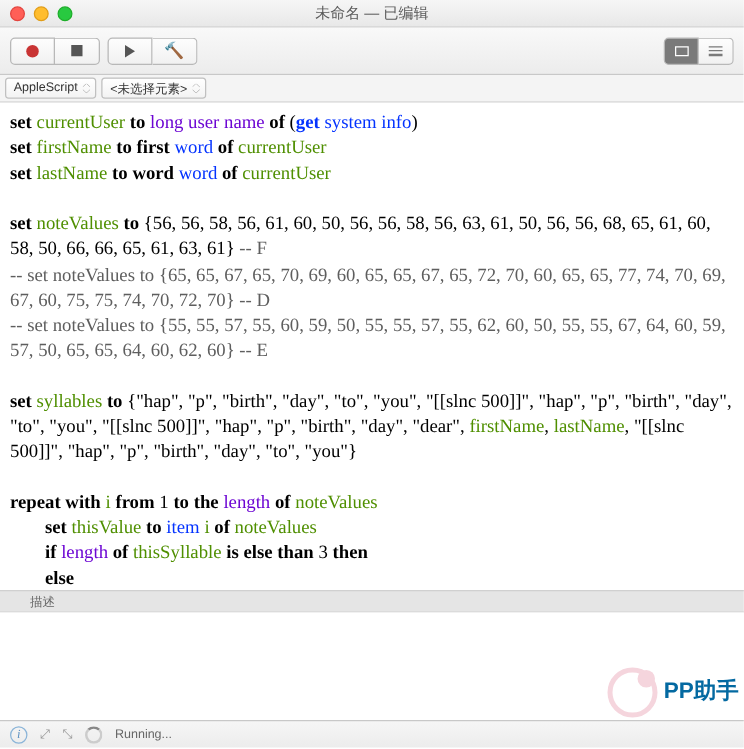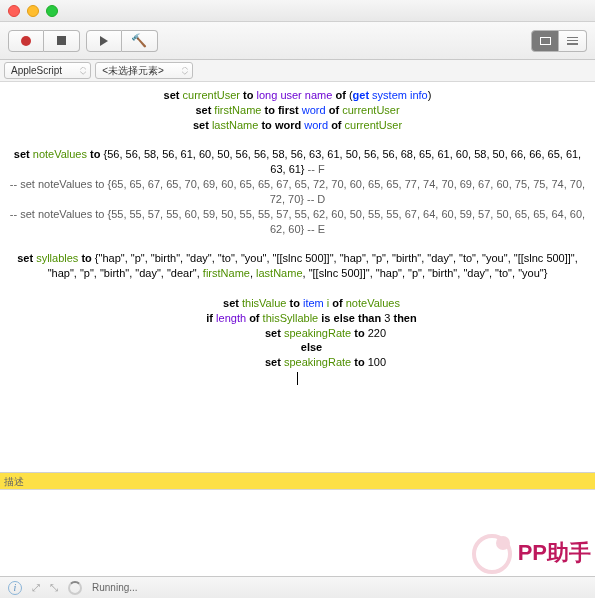--- a/index.html
+++ b/index.html
@@ -19,55 +19,56 @@
 .rec { width: 10px; height: 10px; border-radius: 50%; background: #c93434; }
 .stop { width: 9px; height: 9px; background: #555; }
 .play { width: 0; height: 0; border-left: 8px solid #555; border-top: 5px solid transparent; border-bottom: 5px solid transparent; }
 .hammer { font-size: 13px; color: #666; }
 .spacer { flex: 1; }
 .view-btn { height: 22px; width: 28px; background: linear-gradient(#fdfdfd,#f1f1f1); border: 1px solid #b8b8b8; display: flex; align-items: center; justify-content: center; }
 .view-btn.active { background: #7a7a7a; }
 .view-btn:first-child { border-radius: 4px 0 0 4px; }
 .view-btn:last-child { border-radius: 0 4px 4px 0; border-left: none; }
 .lang-bar { height: 22px; background: #f4f4f4; border-bottom: 1px solid #d8d8d8; display: flex; align-items: center; padding: 0 4px; gap: 4px; }
-.dropdown { height: 17px; background: linear-gradient(#fff,#f3f3f3); border: 1px solid #c0c0c0; border-radius: 3px; font-size: 10px; display: flex; align-items: center; padding: 0 28px 0 6px; position: relative; color: #333; }
+.dropdown { height: 17px; background: linear-gradient(#fff,#f3f3f3); border: 1px solid #c0c0c0; border-radius: 3px; font-size: 10px; display: flex; align-items: center; padding: 0 14px 0 6px; position: relative; color: #333; }
 .dropdown::after { content: ""; position: absolute; right: 4px; top: 50%; width: 6px; height: 8px; transform: translateY(-50%); background: linear-gradient(#888,#888); clip-path: polygon(0 35%, 50% 0, 100% 35%, 100% 40%, 50% 5%, 0 40%, 0 60%, 50% 95%, 100% 60%, 100% 65%, 50% 100%, 0 65%); }
-.editor { height: 390px; padding: 6px 8px; font-family: Liberation Sans, sans-serif; font-size: 11px; line-height: 1.35; overflow-y: auto; color: #000; white-space: nowrap; text-align: center; }
+.editor { height: 390px; padding: 6px 8px; font-family: Liberation Serif, serif; font-size: 15px; line-height: 1.35; overflow-y: auto; color: #000; white-space: nowrap; }
 .kw { color: #000; font-weight: bold; }
 .var { color: #4f8f00; }
 .type { color: #0433ff; }
 .cmd { color: #0433ff; font-weight: bold; }
 .prop { color: #6c05d3; }
 .cmt { color: #5e5e5e; }
 .op { color: #000; }
-.desc-bar { height: 18px; background: #fde047; border-top: 1px solid #d0d0d0; border-bottom: 1px solid #d8d8d8; padding: 2px 4px; font-size: 10px; color: #666; }
+.desc-bar { height: 18px; background: #e5e5e5; border-top: 1px solid #d0d0d0; border-bottom: 1px solid #d8d8d8; padding: 2px 24px; font-size: 10px; color: #666; }
 .desc-area { height: 86px; background: #fff; position: relative; }
 .status-bar { height: 22px; background: linear-gradient(#f6f6f6,#ececec); border-top: 1px solid #c8c8c8; display: flex; align-items: center; padding: 0 8px; gap: 10px; font-size: 10px; color: #666; }
 .status-icon { width: 14px; height: 14px; border-radius: 50%; border: 1px solid #8ab4d8; color: #5a8fc0; display: flex; align-items: center; justify-content: center; font-style: italic; font-family: Georgia, serif; font-size: 10px; }
 .spinner { width: 14px; height: 14px; border: 2px solid #ccc; border-top-color: #888; border-radius: 50%; animation: spin 1s linear infinite; }
 @keyframes spin { to { transform: rotate(360deg); } }
-.watermark { position: absolute; right: 4px; bottom: 2px; font-size: 22px; color: #be185d; font-weight: bold; pointer-events: none; }
+.watermark { position: absolute; right: 4px; bottom: 2px; font-size: 18px; color: #0369a1; font-weight: bold; pointer-events: none; }
 .wm-circle { display:inline-block; width:40px; height:40px; border:4px solid #f5d5dd; border-radius:50%; position:relative; vertical-align:middle;}
 .wm-circle::after { content:""; position:absolute; width:14px; height:14px; background:#f5d5dd; border-radius:50%; right:-2px; top:-2px;}
 .cursor { display: inline-block; width: 1px; height: 13px; background: #000; vertical-align: middle; }
 .ind { display: inline-block; }
 .i1 { width: 28px; } .i2 { width: 56px; }
 .view-square { width:11px; height:8px; border:1.5px solid #fff; }
 .view-lines { width:11px; height:8px; display:flex; flex-direction:column; justify-content:space-between;}
 .view-lines span { height:1.5px; background:#7a7a7a; }
 </style>
 </head>
 <body>
 
 <div class="titlebar">
   <div class="traffic-lights">
     <div class="traffic-light tl-close"></div>
     <div class="traffic-light tl-min"></div>
     <div class="traffic-light tl-max"></div>
   </div>
+  <div class="title-text">未命名 — 已编辑</div>
 </div>
 
 <div class="toolbar">
   <div class="tb-group">
     <div class="tb-btn">
         <div class="rec"></div>
       </div>
     <div class="tb-btn">
         <div class="stop"></div>
       </div>
@@ -104,23 +105,23 @@
 <div><span class="kw">set</span> <span class="var">currentUser</span> <span class="kw">to</span> <span class="prop">long user name</span> <span class="kw">of</span> <span>(</span><span class="cmd">get</span> <span class="type">system info</span><span>)</span></div>
 <div><span class="kw">set</span> <span class="var">firstName</span> <span class="kw">to</span> <span class="kw">first</span> <span class="type">word</span> <span class="kw">of</span> <span class="var">currentUser</span></div>
 <div><span class="kw">set</span> <span class="var">lastName</span> <span class="kw">to</span> <span class="kw">word</span> <span class="type">word</span> <span class="kw">of</span> <span class="var">currentUser</span></div>
 <div>&nbsp;</div>
 <div style="white-space:normal;"><span class="kw">set</span> <span class="var">noteValues</span> <span class="kw">to</span> <span>{56, 56, 58, 56, 61, 60, 50, 56, 56, 58, 56, 63, 61, 50, 56, 56, 68, 65, 61, 60, 58, 50, 66, 66, 65, 61, 63, 61}</span><span class="cmt"> -- F</span></div>
 <div class="cmt" style="white-space:normal; padding-left:0;">-- set noteValues to {65, 65, 67, 65, 70, 69, 60, 65, 65, 67, 65, 72, 70, 60, 65, 65, 77, 74, 70, 69, 67, 60, 75, 75, 74, 70, 72, 70} -- D</div>
 <div class="cmt" style="white-space:normal; padding-left:0;">-- set noteValues to {55, 55, 57, 55, 60, 59, 50, 55, 55, 57, 55, 62, 60, 50, 55, 55, 67, 64, 60, 59, 57, 50, 65, 65, 64, 60, 62, 60} -- E</div>
 <div>&nbsp;</div>
 <div style="white-space:normal;"><span class="kw">set</span> <span class="var">syllables</span> <span class="kw">to</span> <span>{"hap", "p", "birth", "day", "to", "you", "[[slnc 500]]", "hap", "p", "birth", "day", "to", "you", "[[slnc 500]]", "hap", "p", "birth", "day", "dear", </span><span class="var">firstName</span>, <span class="var">lastName</span><span>, "[[slnc 500]]", "hap", "p", "birth", "day", "to", "you"}</span></div>
 <div>&nbsp;</div>
+<div><span class="kw">repeat with</span> <span class="var">i</span> <span class="kw">from</span> <span>1</span> <span class="kw">to the</span> <span class="prop">length</span> <span class="kw">of</span> <span class="var">noteValues</span></div>
 <div><span class="ind i1"></span><span class="kw">set</span> <span class="var">thisValue</span> <span class="kw">to</span> <span class="type">item</span> <span class="var">i</span> <span class="kw">of</span> <span class="var">noteValues</span></div>
 <div><span class="ind i1"></span><span class="kw">if</span> <span class="prop">length</span> <span class="kw">of</span> <span class="var">thisSyllable</span> <span class="kw">is else than</span> <span>3</span> <span class="kw">then</span></div>
-<div><span class="ind i2"></span><span class="kw">set</span> <span class="var">speakingRate</span> <span class="kw">to</span> <span>220</span></div>
 <div><span class="ind i1"></span><span class="kw">else</span></div>
 <div><span class="ind i2"></span><span class="kw">set</span> <span class="var">speakingRate</span> <span class="kw">to</span> <span>100</span></div>
 <div><span class="cursor"></span></div>
 </div>
 
 <div class="desc-bar">描述</div>
 <div class="desc-area">
   <div class="watermark"><span class="wm-circle"></span> PP助手</div>
 </div>
 

